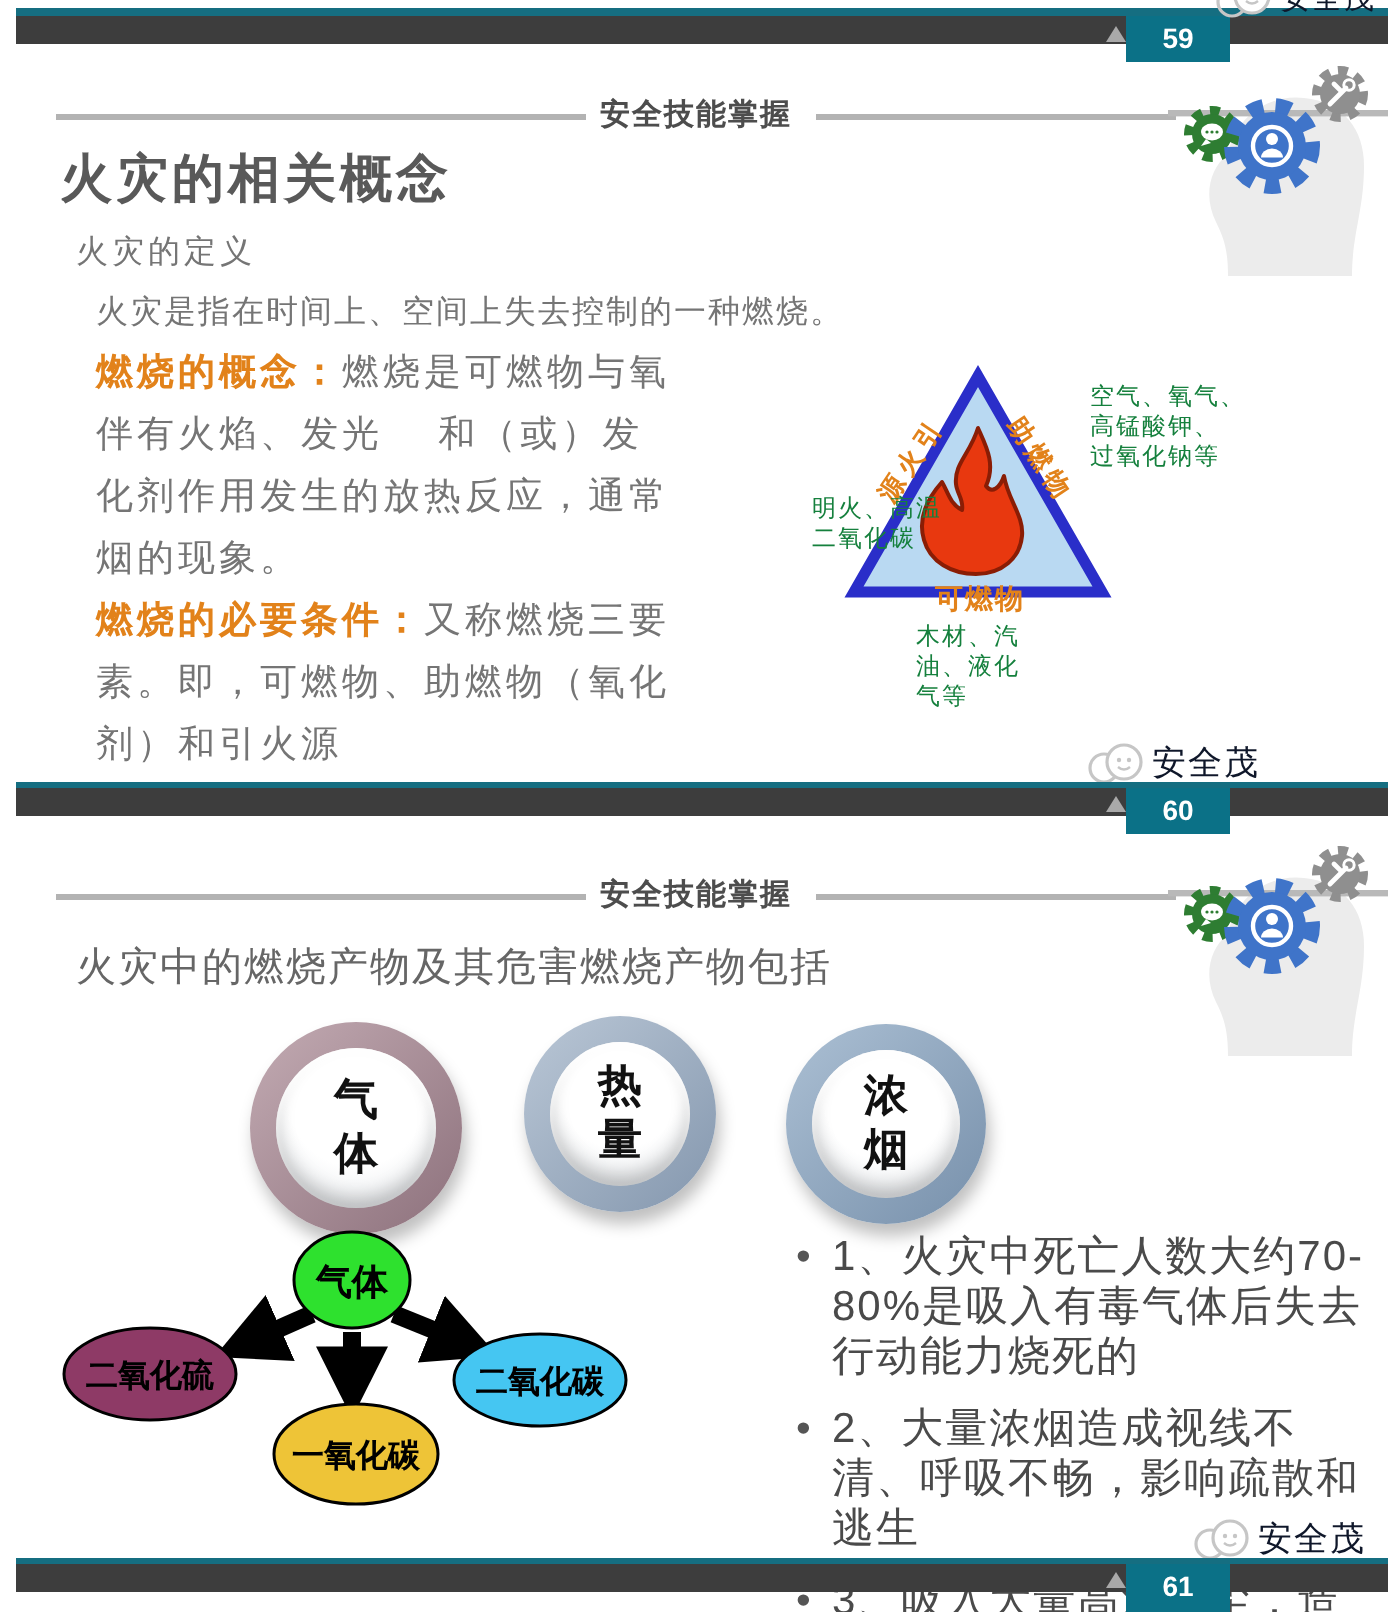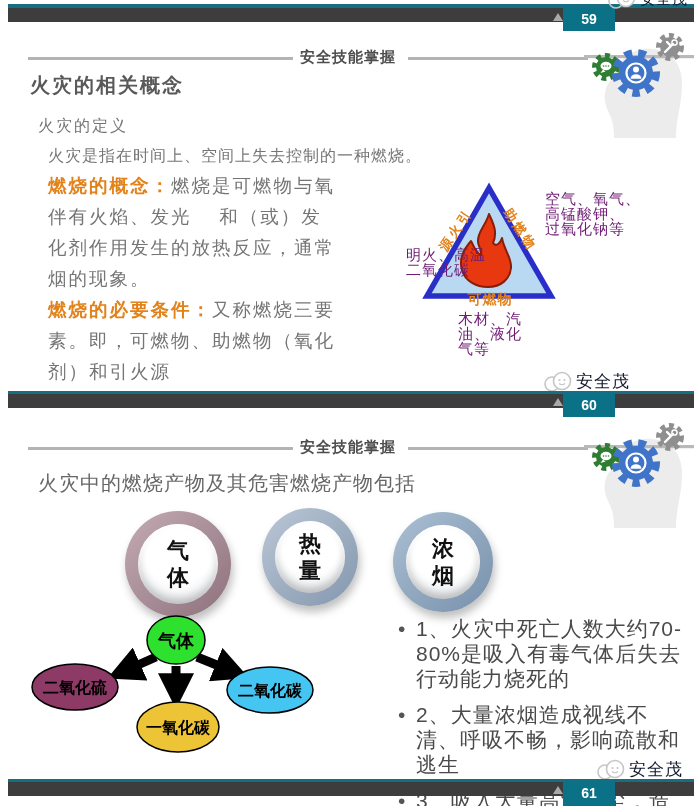--- a/index.html
+++ b/index.html
@@ -10,33 +10,33 @@
   .dark-bar{position:absolute;left:8px;right:0;height:14px;background:#3d3d3d;}
   .page-box{position:absolute;left:563px;width:52px;height:23px;background:#0b7187;
             color:#fff;font-weight:bold;font-size:14px;text-align:center;line-height:23px;}
   .notch{position:absolute;left:553px;width:0;height:0;border-left:5px solid transparent;
          border-right:5px solid transparent;border-bottom:8px solid #a9a9a9;}
   
   .hline{position:absolute;height:3px;background:#b3b3b3;}
   .hdr{position:absolute;font-size:15px;font-weight:bold;color:#4d4d4d;letter-spacing:1px;}
   .icon-svg{position:absolute;width:110px;height:105px;}
   
-  .s1-title{position:absolute;left:30px;top:72px;font-size:20px;font-weight:bold;color:#595959;letter-spacing:2px;}
+  .s1-title{position:absolute;left:30px;top:72px;font-size:26px;font-weight:bold;color:#595959;letter-spacing:2px;}
   .s1-sub{position:absolute;left:38px;top:116px;font-size:16px;color:#757575;letter-spacing:2px;}
   .s1-intro{position:absolute;left:48px;top:146px;font-size:16px;color:#757575;letter-spacing:1px;}
   .s1-body{position:absolute;left:48px;top:170px;width:320px;font-size:18.5px;color:#757575;
            line-height:31px;letter-spacing:2px;}
   .olbl{color:#e2821a;font-weight:bold;}
   
   .tri-wrap{position:absolute;left:405px;top:180px;width:170px;height:130px;}
   .tri-rot{position:absolute;width:70px;font-size:13px;font-weight:bold;color:#e2821a;
            letter-spacing:3px;text-align:center;}
   .tri-bottom{position:absolute;left:452px;top:291px;width:76px;text-align:center;
               font-size:14px;font-weight:bold;color:#e2821a;letter-spacing:1px;}
-  .note{position:absolute;font-size:15px;color:#701a75;line-height:15px;letter-spacing:1px;}
+  .note{position:absolute;font-size:12px;color:#15803d;line-height:15px;letter-spacing:1px;}
   
   .wm{position:absolute;color:#0f172a;font-size:17px;letter-spacing:1px;display:flex;align-items:center;gap:3px;}
   .wm svg{width:30px;height:22px;}
   
   .s2-title{position:absolute;left:38px;top:470px;font-size:20px;color:#666;letter-spacing:1px;}
   .ring{position:absolute;border-radius:50%;box-shadow:2px 6px 8px rgba(0,0,0,.25);}
   .ring .face{position:absolute;left:13px;top:13px;right:13px;bottom:13px;border-radius:50%;
       background:radial-gradient(circle at 50% 32%,#ffffff 50%,#e0e4e8 100%);
       box-shadow:inset 0 3px 4px rgba(255,255,255,.95), inset 0 -5px 9px rgba(0,0,0,.22);
       display:flex;align-items:center;justify-content:center;}

